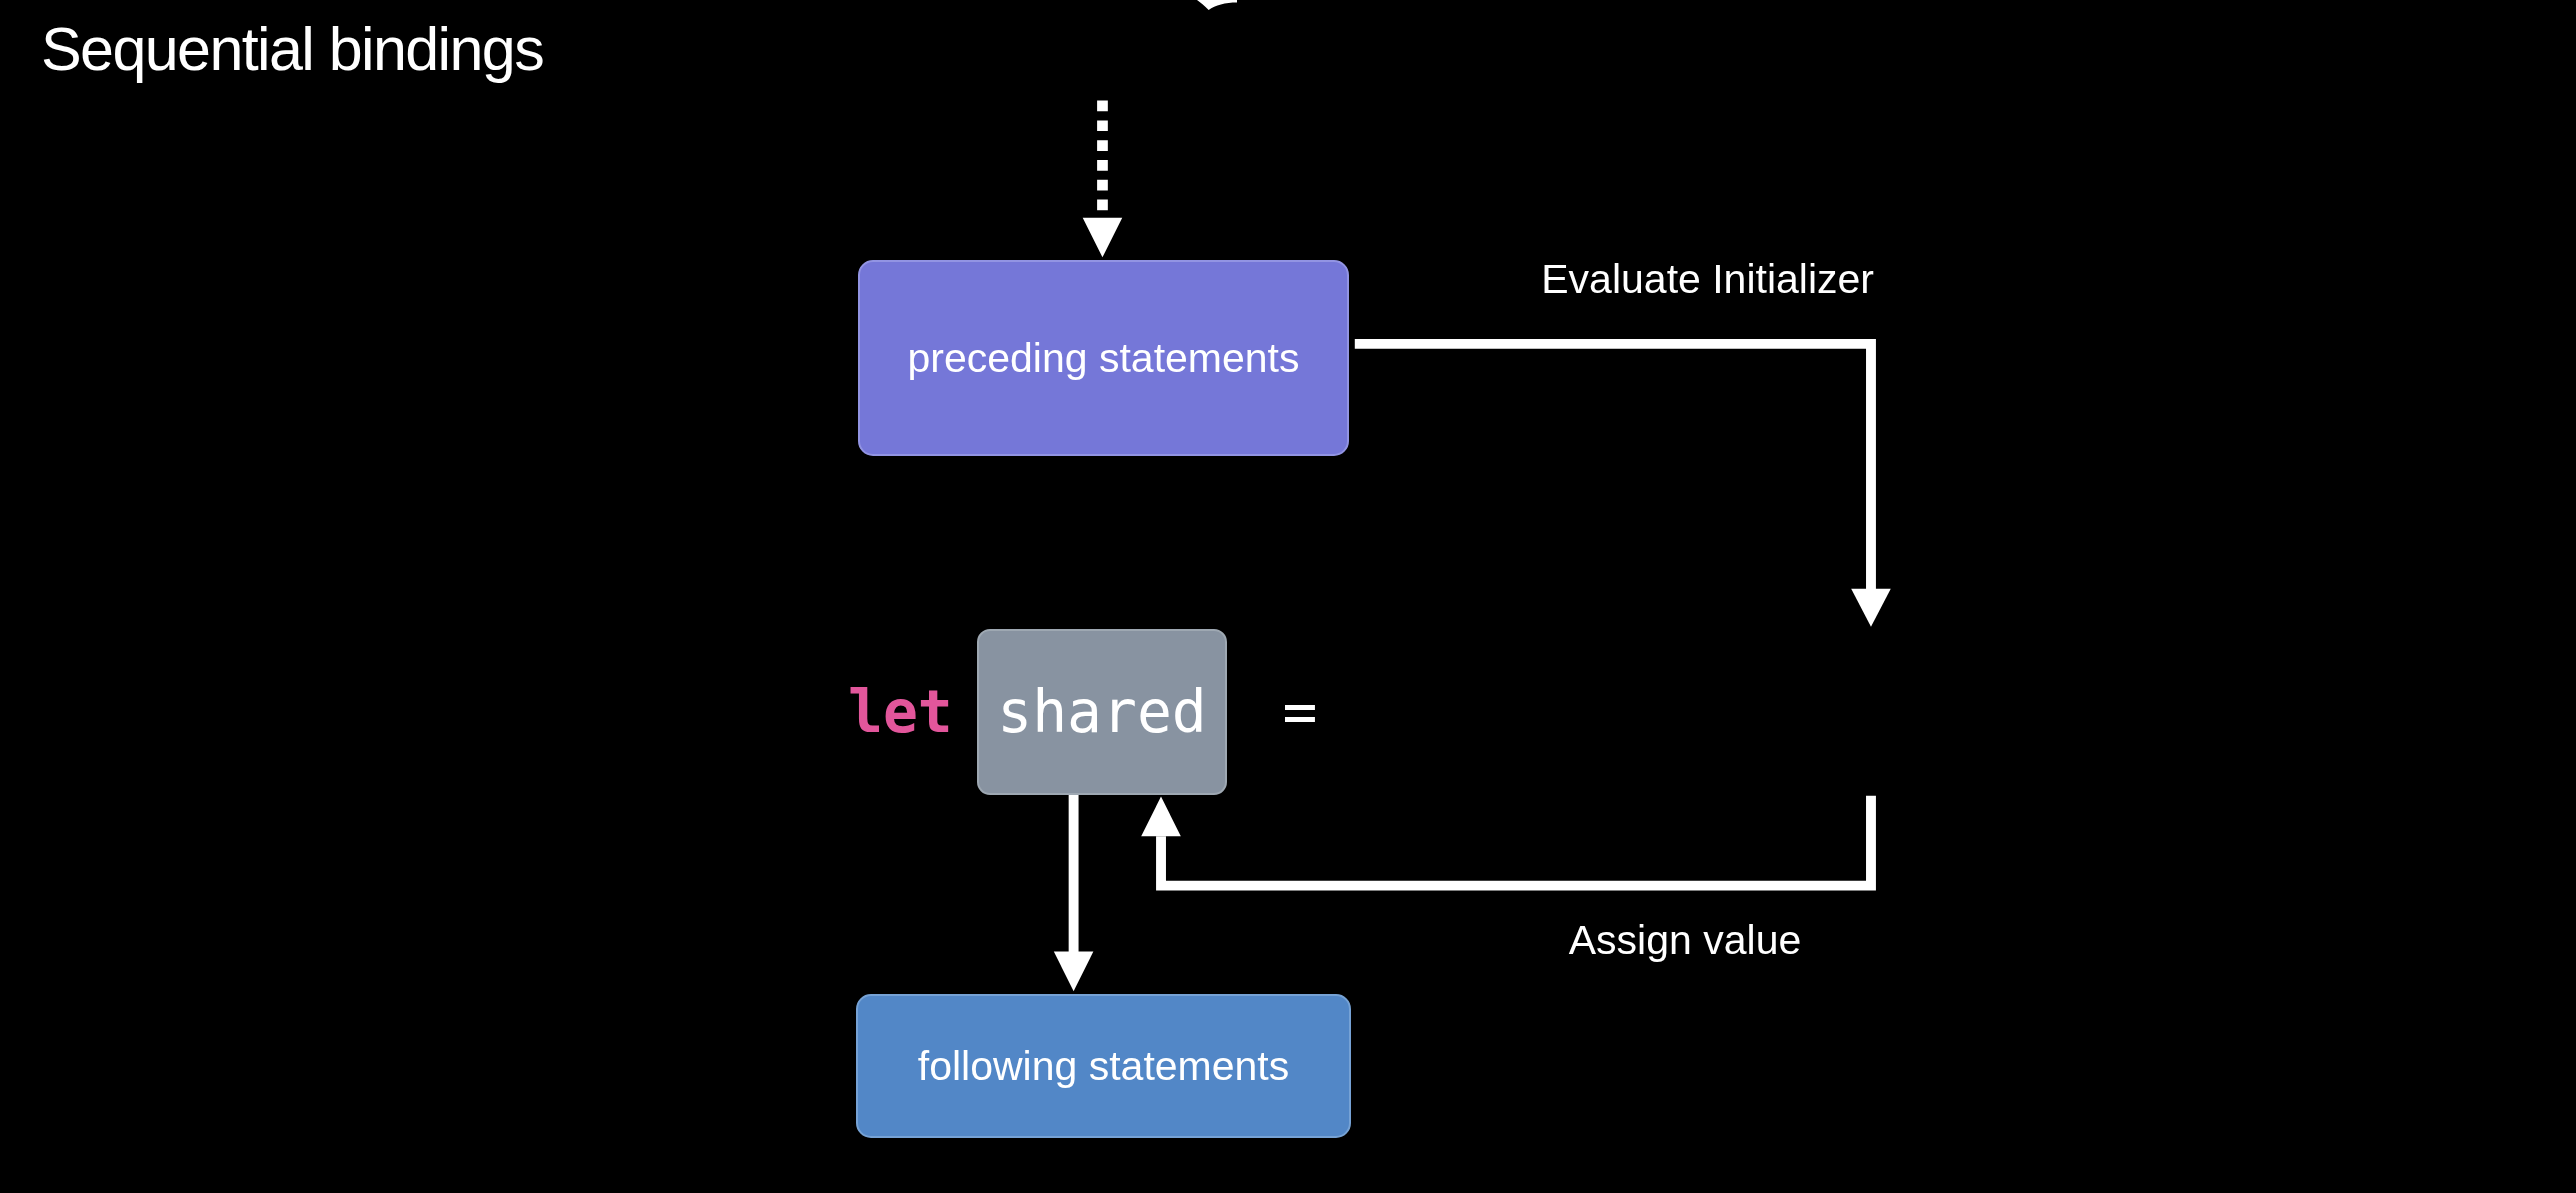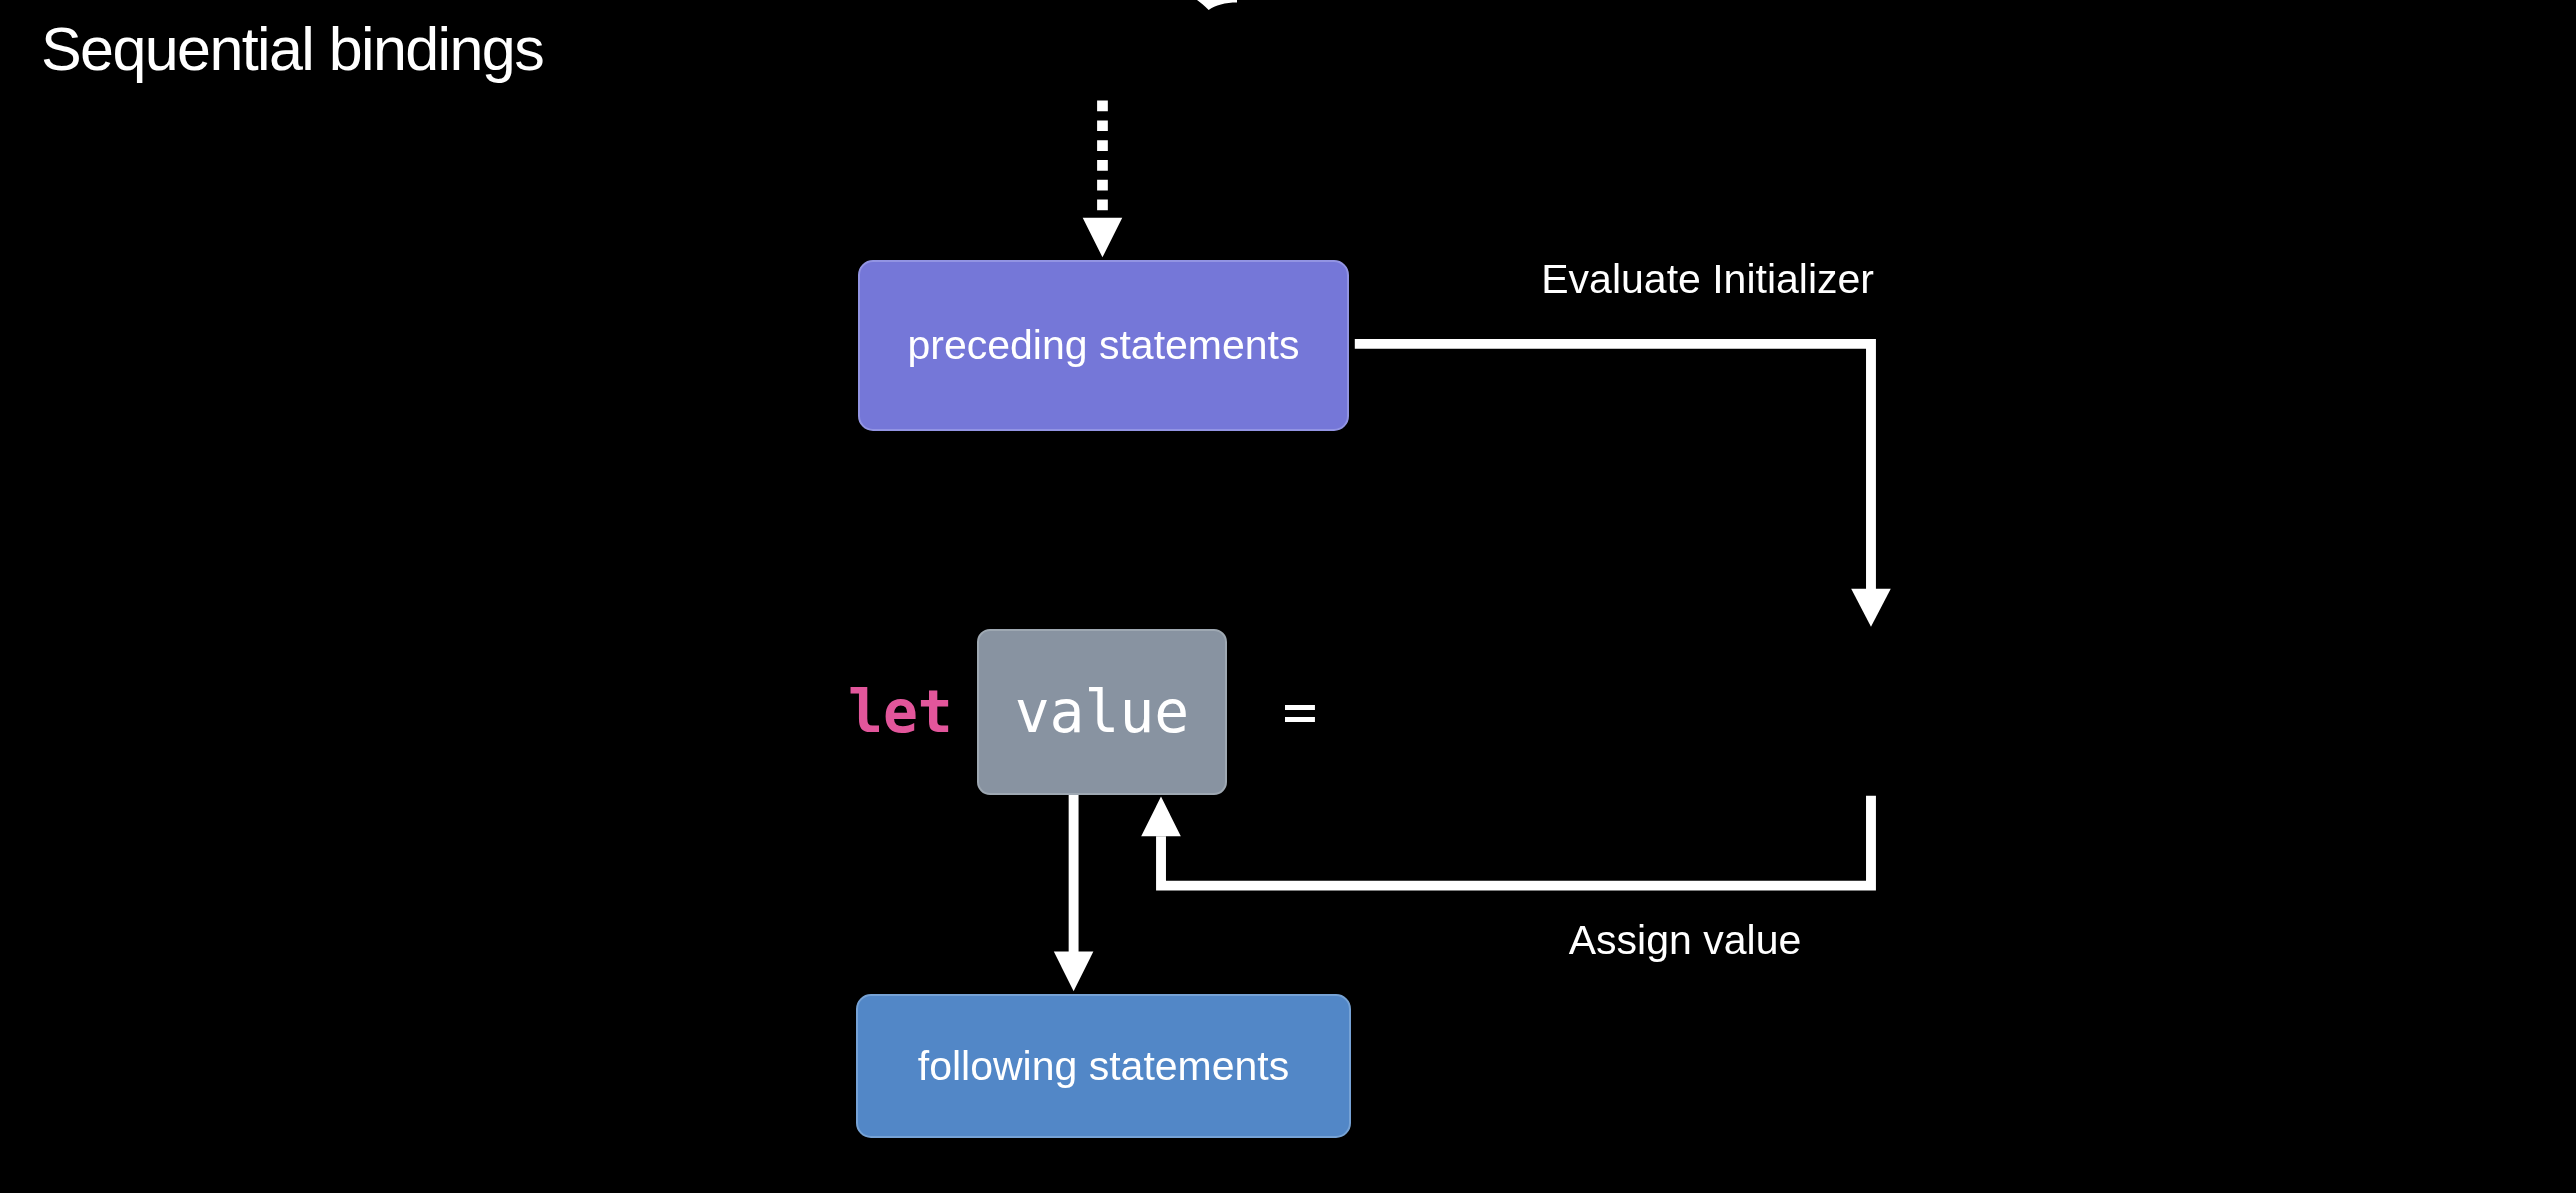--- a/index.html
+++ b/index.html
@@ -18,21 +18,21 @@
   .frag{position:absolute;left:1197px;top:0;}
   .arrows{position:absolute;left:0;top:0;width:2576px;height:1194px;}
   .node{
     position:absolute;
     display:flex;align-items:center;justify-content:center;
     border-radius:15px;
     color:#fff;
     box-sizing:border-box;
   }
   .node-label{font-size:41px;color:#fff;}
-  .purple{left:858px;top:260px;width:491px;height:171px;background:#7577d8;border:2.5px solid #9294e3;}
+  .purple{left:858px;top:260px;width:491px;height:196px;background:#7577d8;border:2.5px solid #9294e3;}
   .blue{left:856px;top:994px;width:495px;height:144px;background:#5287c7;border:2.5px solid #76a2d5;}
   .gray{background:#8893a1;border:2.5px solid #9ea8b2;}
   .result-box{left:977px;top:629px;width:250px;height:166px;border-radius:13px;}
   .init-box{left:1379px;top:628px;width:995px;height:167px;}
   .code{
     font-family:"DejaVu Sans Mono","Liberation Mono",monospace;
     font-size:58px;color:#fff;
   }
   .kw{
     position:absolute;left:848px;top:629px;height:166px;width:115px;
@@ -83,21 +83,21 @@
     </g>
   </svg>
 
   <div class="node purple">
     <span class="node-label">preceding statements</span>
   </div>
 
   <span class="code kw">let</span>
 
   <div class="node gray result-box code">
-    <span>value</span>
+    <span>shared</span>
   </div>
 
   <span class="code eq">=</span>
 
 
   <div class="node blue">
     <span class="node-label">following statements</span>
   </div>
 
   <div class="arrow-label lbl-assign">Assign value</div>

